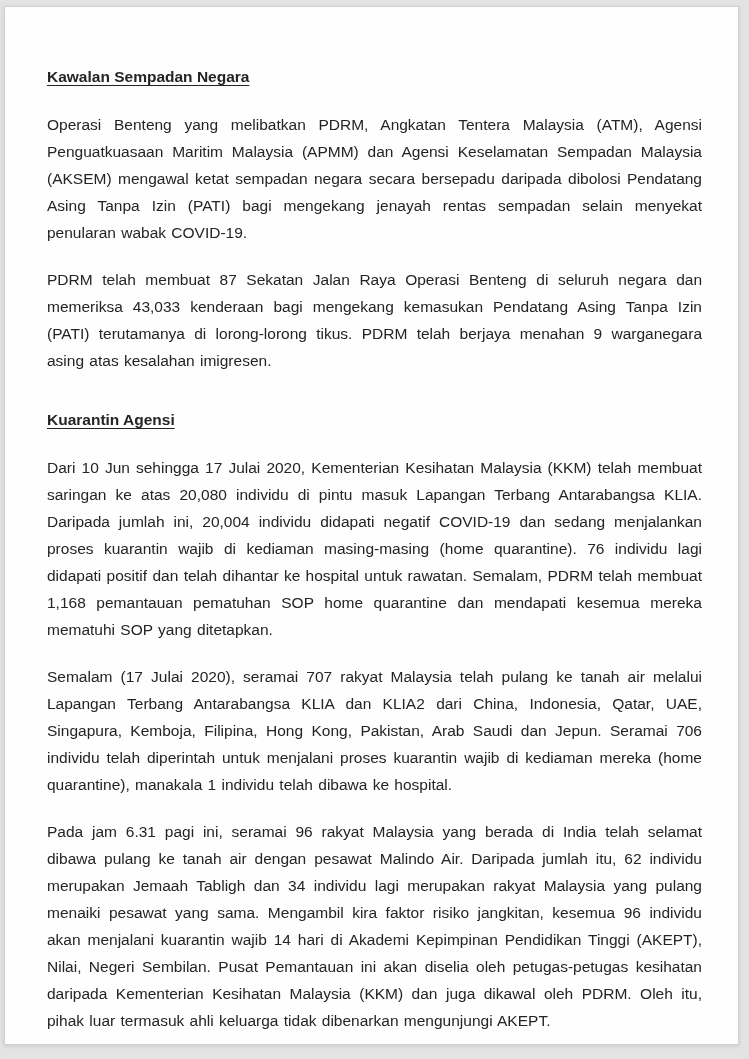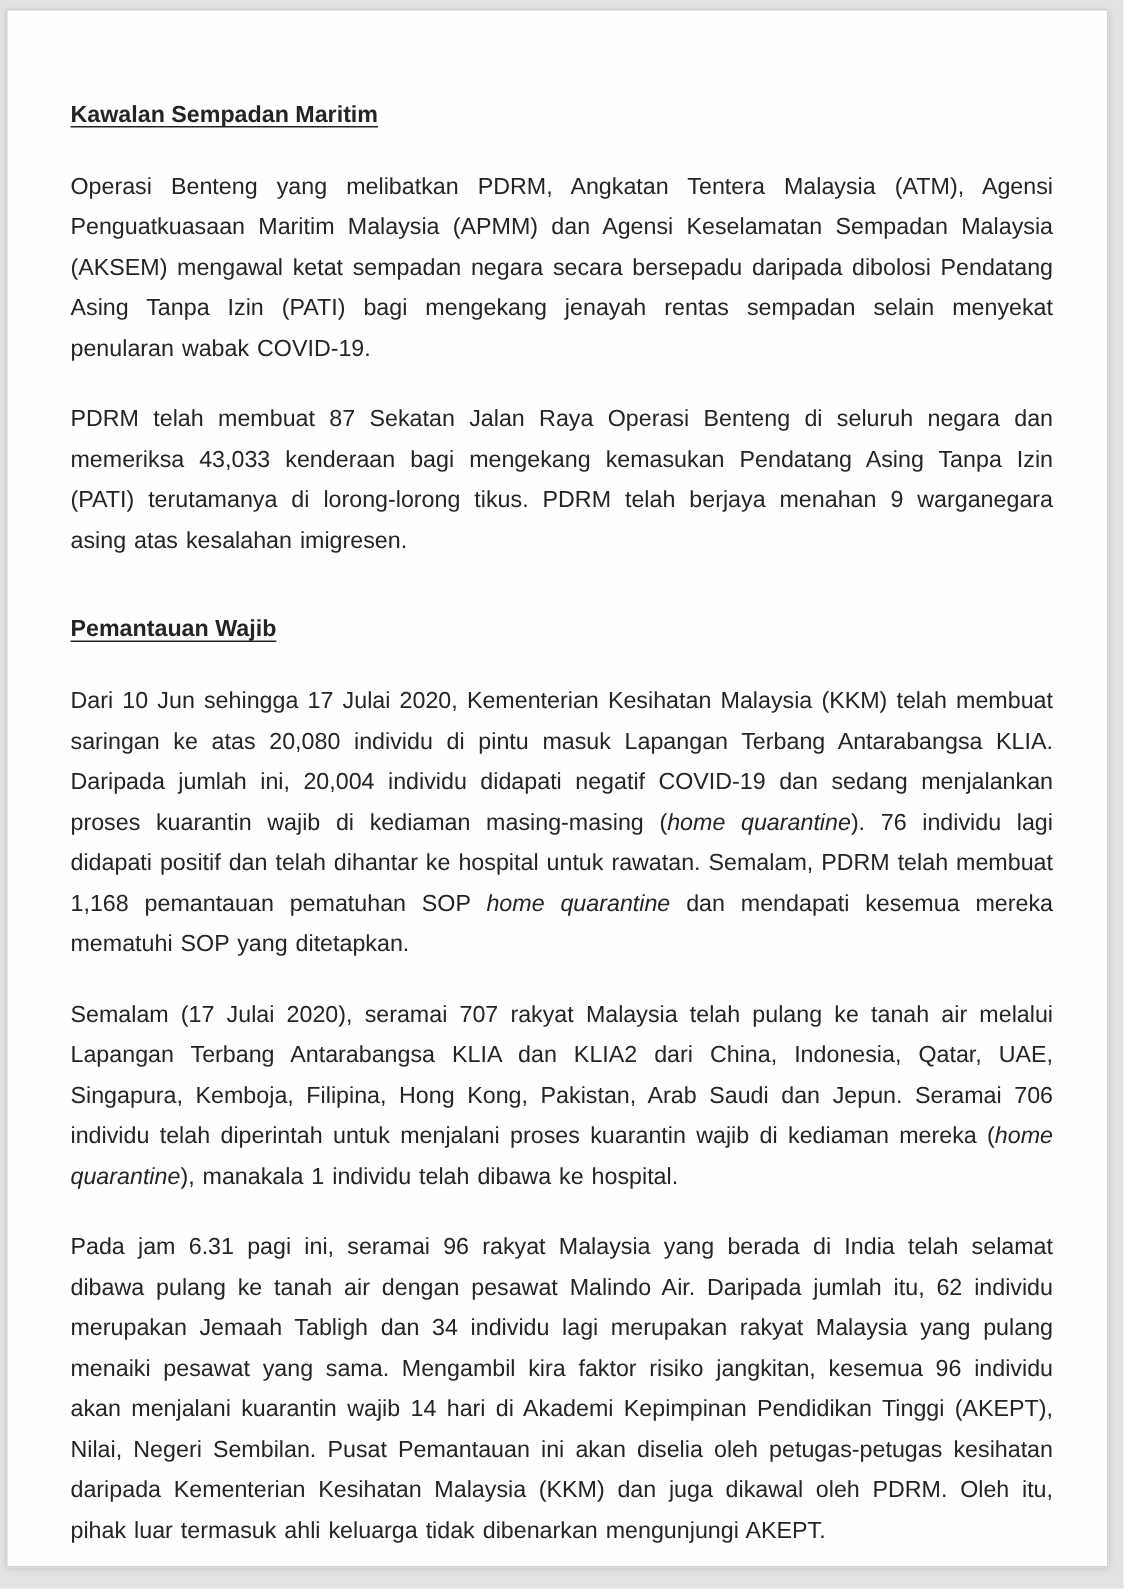--- a/index.html
+++ b/index.html
@@ -48,33 +48,32 @@
   .para {
     margin: 0 0 20px 0;
     text-align: justify;
     text-justify: inter-word;
     word-spacing: 1px;
   }
   .para:last-child {
     margin-bottom: 0;
   }
   .run-italic {
-    font-style: italic;
   }
 </style>
 </head>
 <body>
 
 <div class="paper">
   <div class="content" id="doc-content">
       <div class="section">
-        <div class="section-heading">Kawalan Sempadan Maritim</div>
+        <div class="section-heading">Kawalan Sempadan Negara</div>
         <p class="para"><span class="run">Operasi Benteng yang melibatkan PDRM, Angkatan Tentera Malaysia (ATM), Agensi Penguatkuasaan Maritim Malaysia (APMM) dan Agensi Keselamatan Sempadan Malaysia (AKSEM) mengawal ketat sempadan negara secara bersepadu daripada dibolosi Pendatang Asing Tanpa Izin (PATI) bagi mengekang jenayah rentas sempadan selain menyekat penularan wabak COVID-19.</span></p>
         <p class="para"><span class="run">PDRM telah membuat 87 Sekatan Jalan Raya Operasi Benteng di seluruh negara dan memeriksa 43,033 kenderaan bagi mengekang kemasukan Pendatang Asing Tanpa Izin (PATI) terutamanya di lorong-lorong tikus. PDRM telah berjaya menahan 9 warganegara asing atas kesalahan imigresen.</span></p>
       </div>
       <div class="section">
-        <div class="section-heading">Pemantauan Wajib</div>
+        <div class="section-heading">Kuarantin Agensi</div>
         <p class="para"><span class="run">Dari 10 Jun sehingga 17 Julai 2020, Kementerian Kesihatan Malaysia (KKM) telah membuat saringan ke atas 20,080 individu di pintu masuk Lapangan Terbang Antarabangsa KLIA. Daripada jumlah ini, 20,004 individu didapati negatif COVID-19 dan sedang menjalankan proses kuarantin wajib di kediaman masing-masing (</span><span class="run-italic">home quarantine</span><span class="run">). 76 individu lagi didapati positif dan telah dihantar ke hospital untuk rawatan. Semalam, PDRM telah membuat 1,168 pemantauan pematuhan SOP </span><span class="run-italic">home quarantine</span><span class="run"> dan mendapati kesemua mereka mematuhi SOP yang ditetapkan.</span></p>
         <p class="para"><span class="run">Semalam (17 Julai 2020), seramai 707 rakyat Malaysia telah pulang ke tanah air melalui Lapangan Terbang Antarabangsa KLIA dan KLIA2 dari China, Indonesia, Qatar, UAE, Singapura, Kemboja, Filipina, Hong Kong, Pakistan, Arab Saudi dan Jepun. Seramai 706 individu telah diperintah untuk menjalani proses kuarantin wajib di kediaman mereka (</span><span class="run-italic">home quarantine</span><span class="run">), manakala 1 individu telah dibawa ke hospital.</span></p>
         <p class="para"><span class="run">Pada jam 6.31 pagi ini, seramai 96 rakyat Malaysia yang berada di India telah selamat dibawa pulang ke tanah air dengan pesawat Malindo Air. Daripada jumlah itu, 62 individu merupakan Jemaah Tabligh dan 34 individu lagi merupakan rakyat Malaysia yang pulang menaiki pesawat yang sama. Mengambil kira faktor risiko jangkitan, kesemua 96 individu akan menjalani kuarantin wajib 14 hari di Akademi Kepimpinan Pendidikan Tinggi (AKEPT), Nilai, Negeri Sembilan. Pusat Pemantauan ini akan diselia oleh petugas-petugas kesihatan daripada Kementerian Kesihatan Malaysia (KKM) dan juga dikawal oleh PDRM. Oleh itu, pihak luar termasuk ahli keluarga tidak dibenarkan mengunjungi AKEPT.</span></p>
       </div>
     </div>
 </div>
 
 </body></html>

